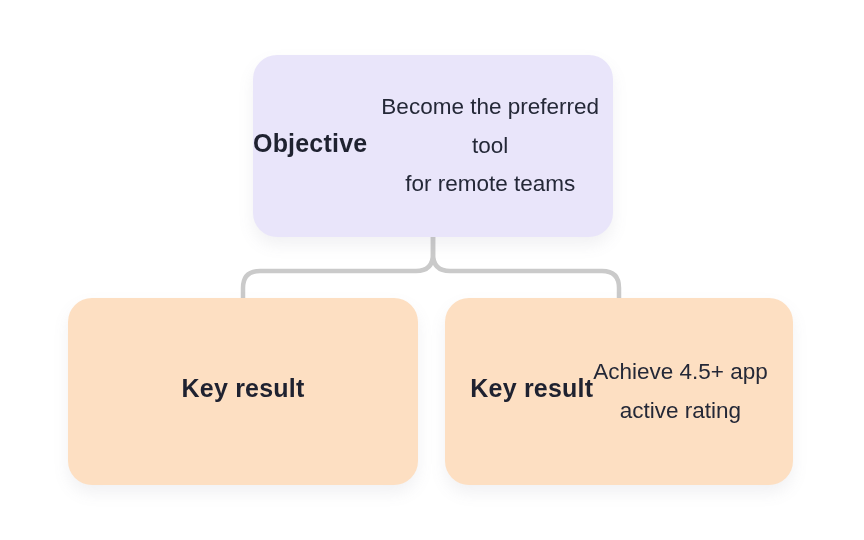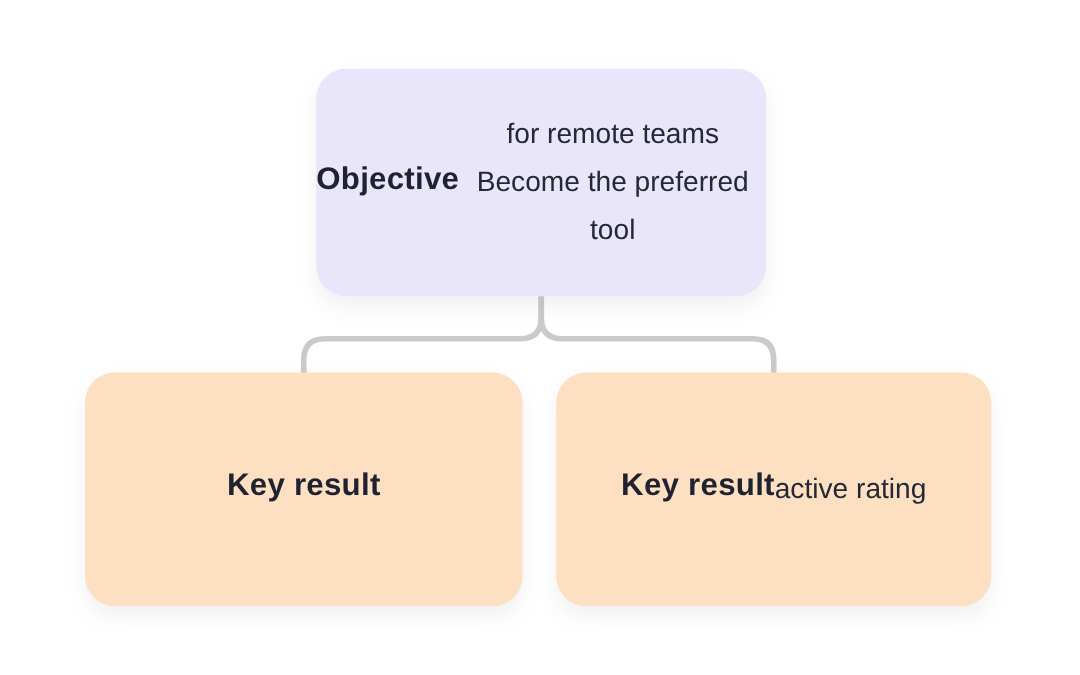--- a/index.html
+++ b/index.html
@@ -80,29 +80,30 @@
 <div class="canvas">
 
   <svg class="connector-svg" viewBox="0 0 864 540" xmlns="http://www.w3.org/2000/svg">
     <path d="M433 237 V254 Q433 271 416 271 H260 Q243 271 243 288 V299"></path>
     <path d="M433 237 V254 Q433 271 450 271 H602 Q619 271 619 288 V299"></path>
   </svg>
 
   <div class="card card-objective">
     <div class="card-title">Objective</div>
     <div class="card-body">
+      <div>Become the preferred tool</div>
       <div>for remote teams</div>
-      <div>Become the preferred tool</div>
     </div>
   </div>
 
   <div class="card card-kr-left">
     <div class="card-title">Key result</div>
   </div>
 
   <div class="card card-kr-right">
     <div class="card-title">Key result</div>
     <div class="card-body">
+      <div>Achieve 4.5+ app</div>
       <div>active rating</div>
     </div>
   </div>
 
 </div>
 
 </body></html>

